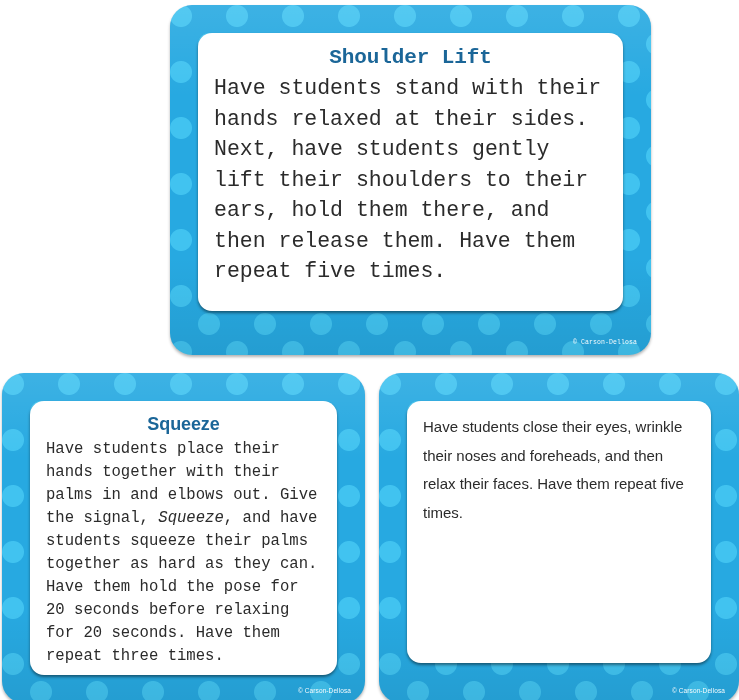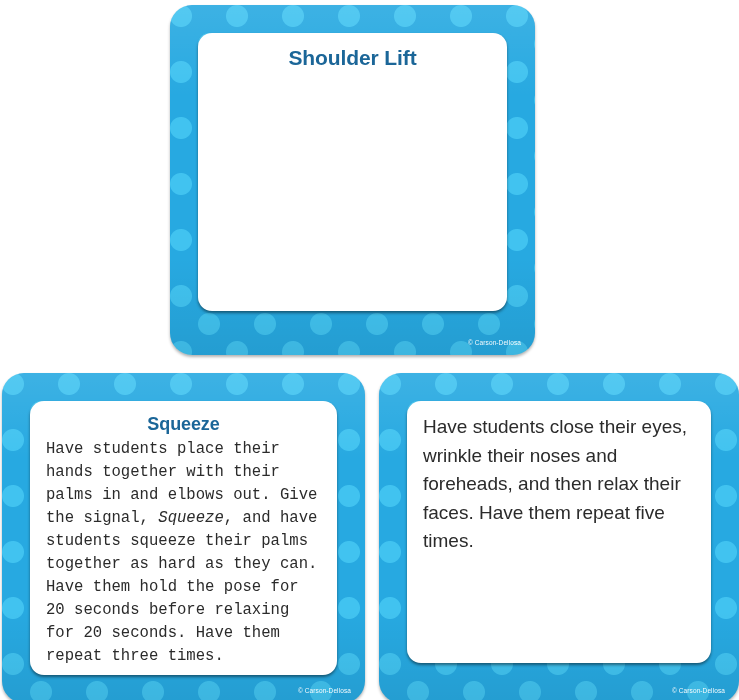--- a/index.html
+++ b/index.html
@@ -85,22 +85,23 @@
     letter-spacing: 0.1px;
     z-index: 3;
     opacity: 0.95;
     white-space: nowrap;
   }
 
   
   #card-shoulder-lift {
     left: 170px;
     top: 5px;
-    width: 365px;
+    width: 481px;
     height: 350px;
+    font-family: Liberation Mono, monospace;
   }
   #card-shoulder-lift .card-title { font-size: 21px; line-height: 26px; }
   #card-shoulder-lift .card-body  { font-size: 21.5px; line-height: 30.5px; }
 
   #card-squeeze {
     left: 2px;
     top: 373px;
     width: 363px;
     height: 330px;
   }
@@ -109,28 +110,29 @@
   #card-squeeze .card-body  { font-size: 15.6px; line-height: 23px; font-family: Liberation Mono, monospace; }
 
   #card-smell {
     left: 379px;
     top: 373px;
     width: 360px;
     height: 330px;
   }
   #card-smell .panel { bottom: 40px; }
   #card-smell .card-title { font-size: 18px; line-height: 23px; }
-  #card-smell .card-body  { font-size: 19px; line-height: 28.5px; }
+  #card-smell .card-body  { font-size: 15px; line-height: 28.5px; }
 </style>
 </head>
 <body>
 
 <div class="card" id="card-shoulder-lift">
   <div class="panel">
     <h2 class="card-title">Shoulder Lift</h2>
+    <p class="card-body">Have students stand with their hands relaxed at their sides. Next, have students gently lift their shoulders to their ears, hold them there, and then release them. Have them repeat five times.</p>
   </div>
   <span class="copyright">© Carson-Dellosa</span>
 </div>
 
 <div class="card" id="card-squeeze">
   <div class="panel">
     <h2 class="card-title">Squeeze</h2>
     <p class="card-body"><span>Have students place their hands together with their palms in and elbows out. Give the signal, </span><em>Squeeze</em><span>, and have students squeeze their palms together as hard as they can. Have them hold the pose for 20 seconds before relaxing for 20 seconds. Have them repeat three times.</span></p>
   </div>
   <span class="copyright">© Carson-Dellosa</span>

